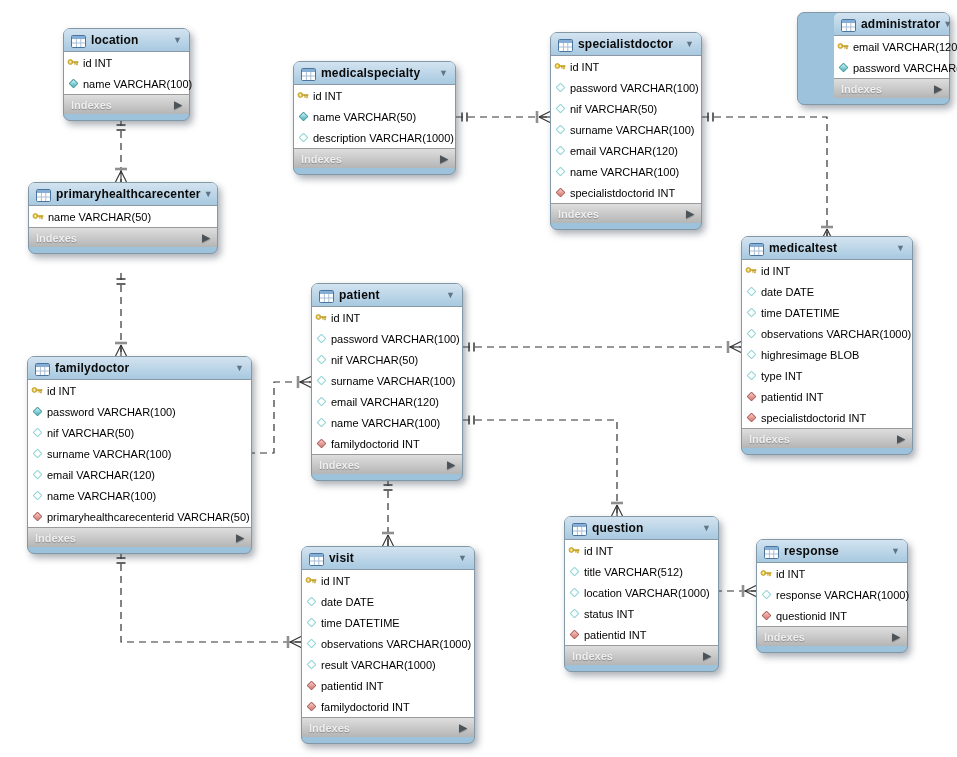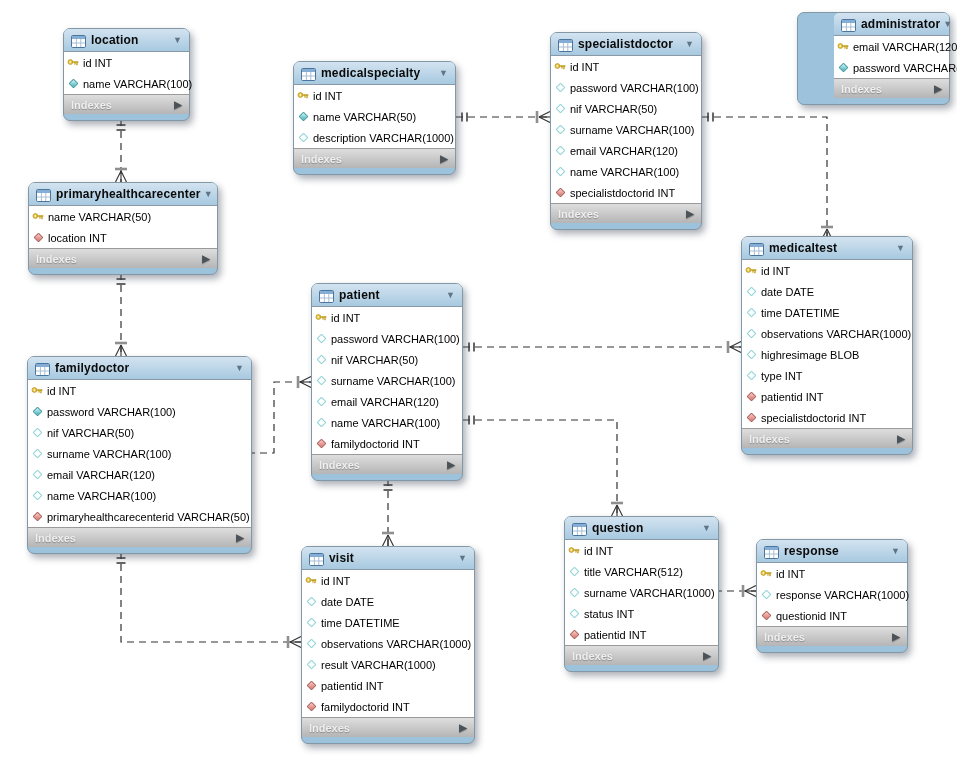--- a/index.html
+++ b/index.html
@@ -338,26 +338,20 @@
             <svg width="12" height="12" viewBox="0 0 12 12">
               <circle cx="3.4" cy="5" r="2.4" fill="#eec93f" stroke="#b3952b" stroke-width="0.8"></circle>
               <circle cx="3.4" cy="5" r="0.9" fill="#fdf3c9"></circle>
               <rect x="5" y="4.3" width="6" height="1.5" fill="#eec93f" stroke="#b3952b" stroke-width="0.5"></rect>
               <rect x="7.6" y="5.6" width="1.1" height="1.8" fill="#eec93f" stroke="#b3952b" stroke-width="0.4"></rect>
               <rect x="9.6" y="5.6" width="1.1" height="2.4" fill="#eec93f" stroke="#b3952b" stroke-width="0.4"></rect>
             </svg>
           </span>
           <span>name VARCHAR(50)</span>
         </div>
-        <div class="row">
-          <span class="col-icon">
-            <span class="diamond fk"></span>
-          </span>
-          <span>location INT</span>
-        </div>
       </div>
       <div class="tbl-idx">
         <span>Indexes</span>
         <span class="idx-arrow">▶</span>
       </div>
     </div>
     <div class="tbl" style="left: 311px; top: 283px; width: 152px;">
       <div class="tbl-hd">
         <span class="hicon"><svg width="15" height="13" viewBox="0 0 15 13">
             <rect x="0.5" y="0.5" width="14" height="12" rx="1.2" fill="#ffffff" stroke="#49759f" stroke-width="1"></rect>
@@ -659,21 +653,21 @@
         <div class="row">
           <span class="col-icon">
             <span class="diamond nullable"></span>
           </span>
           <span>title VARCHAR(512)</span>
         </div>
         <div class="row">
           <span class="col-icon">
             <span class="diamond nullable"></span>
           </span>
-          <span>surname VARCHAR(1000)</span>
+          <span>location VARCHAR(1000)</span>
         </div>
         <div class="row">
           <span class="col-icon">
             <span class="diamond nullable"></span>
           </span>
           <span>status INT</span>
         </div>
         <div class="row">
           <span class="col-icon">
             <span class="diamond fk"></span>

